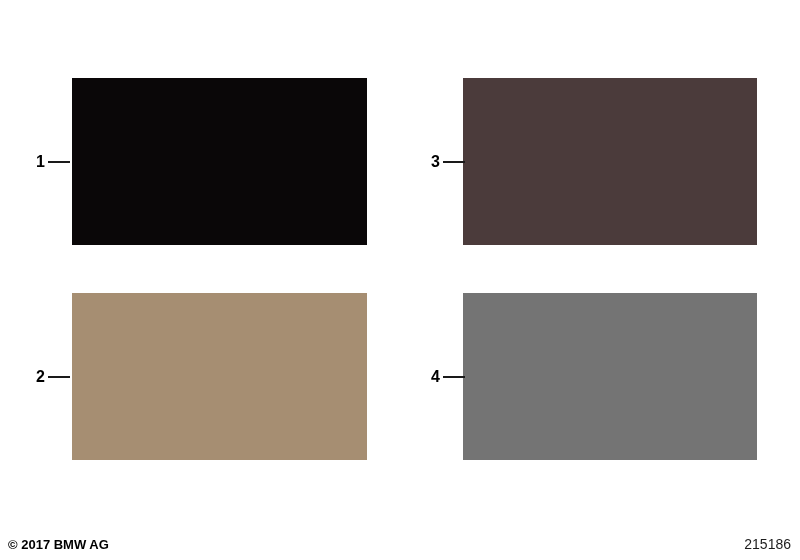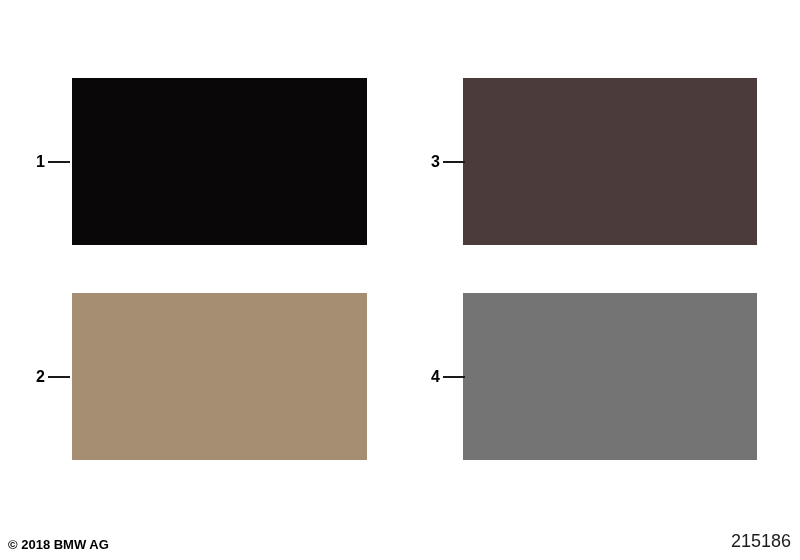--- a/index.html
+++ b/index.html
@@ -82,21 +82,21 @@
     color: #000000;
     white-space: nowrap;
     letter-spacing: 0px;
   }
 
   .plate-number {
     position: absolute;
     right: 9px;
     bottom: 8px;
     font-family: "Liberation Sans", sans-serif;
-    font-size: 18px;
+    font-size: 14px;
     font-weight: normal;
     color: #1c1c1c;
     white-space: nowrap;
     letter-spacing: 0px;
   }
 </style>
 </head>
 <body style="width: 800px; height: 560px; background: rgb(255, 255, 255);">
 
 <div id="plate">
@@ -127,17 +127,17 @@
 
   <div class="swatch-item" id="swatch-item-4" style="left: 463px; top: 293px; width: 294px; height: 167px;">
     <div class="swatch-chip" id="swatch-chip-4" style="background: rgb(116, 116, 116);"></div>
   </div>
   <div class="callout" id="callout-4" style="left: 431px; top: 376.5px;">
     <span class="callout-number">4</span>
     <span class="leader-line" id="leader-4" style="width: 22px;"></span>
   </div>
 
   <div class="footer">
-    <span class="copyright">© 2018 BMW AG</span>
+    <span class="copyright">© 2017 BMW AG</span>
     <span class="plate-number">215186</span>
   </div>
 
 </div>
 
 </body></html>

